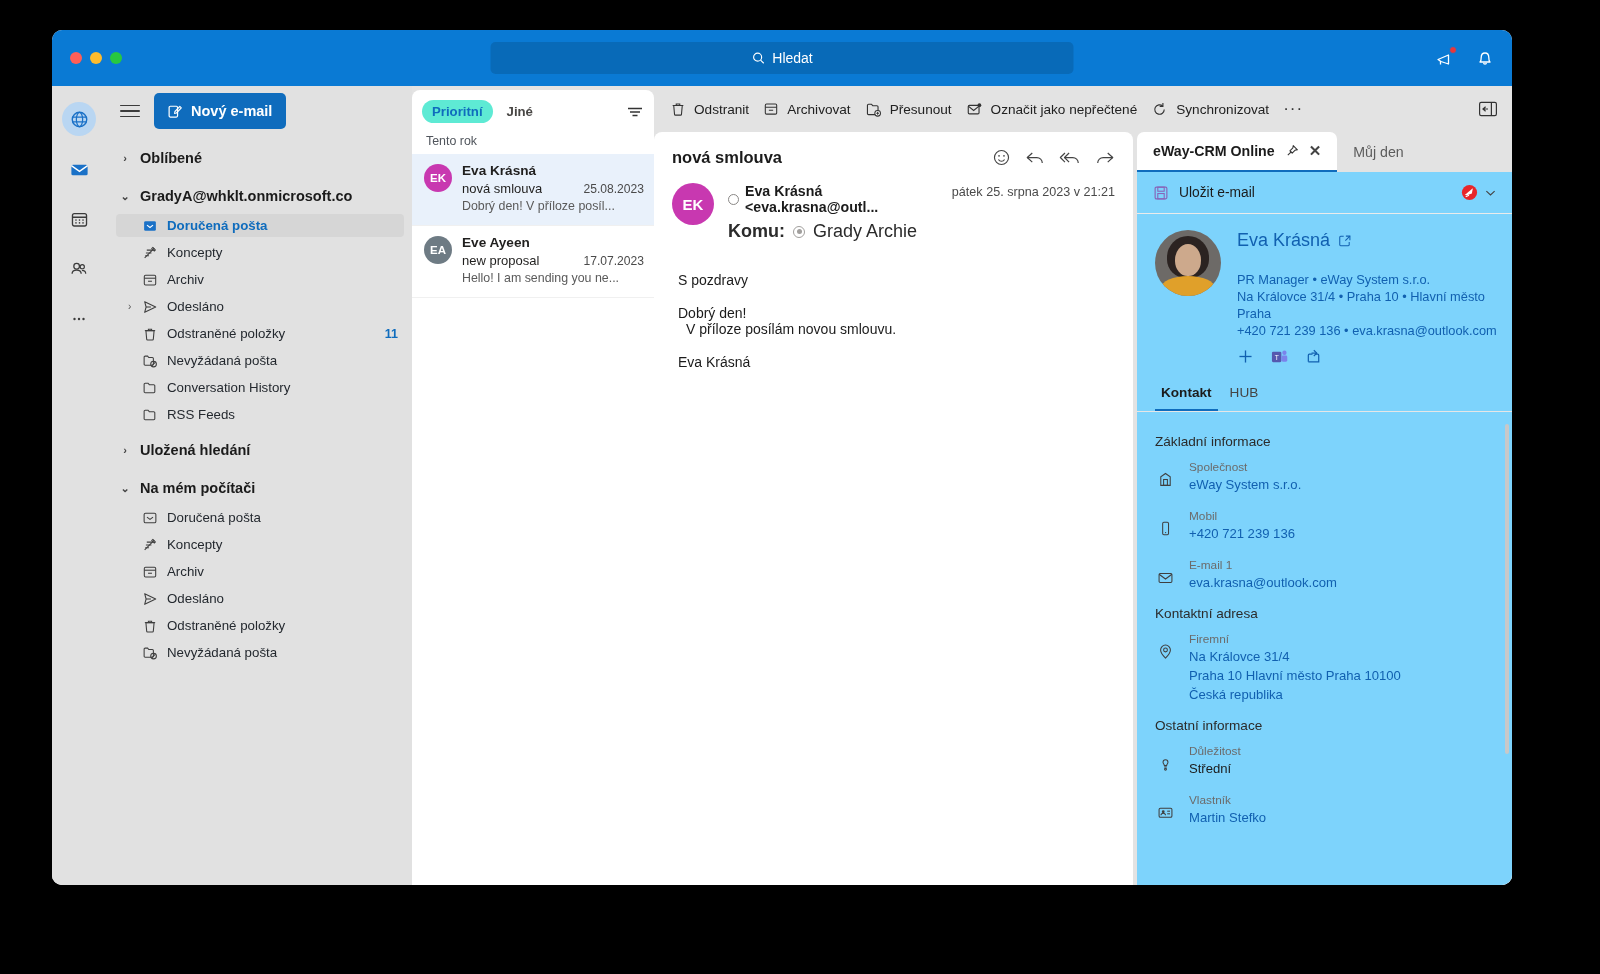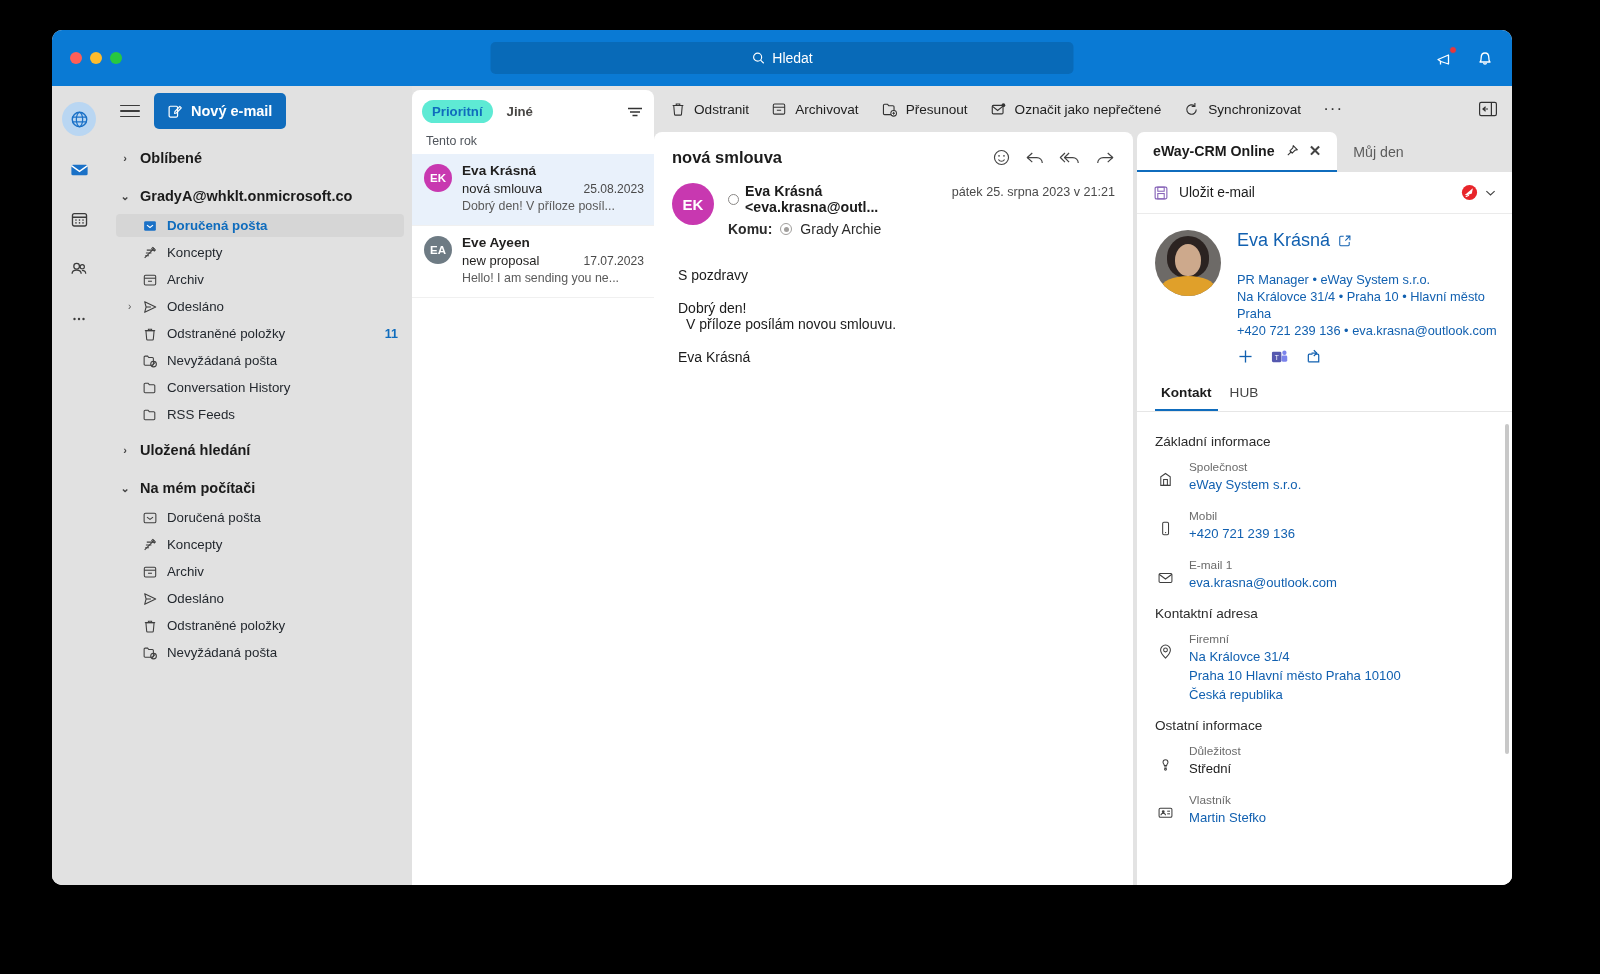--- a/index.html
+++ b/index.html
@@ -127,21 +127,21 @@
   .mtxt { min-width: 0; flex: 1; }
   .m-from { font-size: 13.6px; font-weight: 700; color: #201f1e; line-height: 18px; }
   .m-line2 { display: flex; align-items: baseline; gap: 6px; }
   .m-subj { font-size: 13px; color: #201f1e; line-height: 18px; white-space: nowrap; overflow: hidden; text-overflow: ellipsis; }
   .m-date { font-size: 12.1px; color: #4a4a4a; margin-left: auto; white-space: nowrap; }
   .m-prev { font-size: 12.4px; color: #5a5a5a; line-height: 17px; white-space: nowrap; overflow: hidden; text-overflow: ellipsis; }
 
   
   .right-area { flex: 1; display: flex; flex-direction: column; min-width: 0; }
   .toolbar {
-    height: 46px; display: flex; align-items: center; gap: 22px;
+    height: 46px; display: flex; align-items: center; gap: 14px;
     padding: 0 16px; flex: 0 0 46px; position: relative;
   }
   .tb {
     display: flex; align-items: center; gap: 8px;
     font-size: 13.6px; color: #222; cursor: pointer; white-space: nowrap;
   }
   .tb-dots { font-size: 17px; color: #333; cursor: pointer; letter-spacing: 1px;}
   .tb-right { position: absolute; right: 14px; cursor: pointer; }
 
   .panes { flex: 1; display: flex; min-height: 0; gap: 4px; padding-bottom: 0; }
@@ -151,21 +151,21 @@
   }
   .rd-head { padding: 16px 18px 0 18px; }
   .rd-subj-row { display: flex; align-items: center; }
   .rd-subject { font-size: 16.5px; font-weight: 700; color: #1b1b1b; }
   .rd-acts { margin-left: auto; display: flex; gap: 14px; align-items: center; }
   .rd-acts span { cursor: pointer; }
   .rd-from-row { display: flex; align-items: flex-start; margin-top: 16px; gap: 14px; }
   .rd-av { width: 42px; height: 42px; border-radius: 50%; background: #c838b0; color: #fff;
            font-size: 15px; font-weight: 700; display: flex; align-items: center; justify-content: center; flex: 0 0 42px;}
   .rd-from { font-size: 14.2px; font-weight: 700; color: #1b1b1b; display: flex; align-items: center; gap: 6px;}
-  .rd-to { font-size: 14px; color: #2b2b2b; margin-top: 6px; display: flex; align-items: center; gap: 8px;}
+  .rd-to { font-size: 18px; color: #2b2b2b; margin-top: 6px; display: flex; align-items: center; gap: 8px;}
   .rd-to b { font-weight: 700; }
   .rd-date { margin-left: auto; font-size: 12.6px; color: #4a4a4a; white-space: nowrap; padding-top: 2px;}
   .rd-body { padding: 30px 18px 0 24px; font-size: 14px; color: #1b1b1b; line-height: 1.18; }
   .rd-body p { margin-bottom: 16px; }
   .circ-o { width: 11px; height: 11px; border: 1.4px solid #8a8886; border-radius: 50%; display:inline-block; flex:0 0 11px;}
   .circ-f { width: 12px; height: 12px; border: 1.4px solid #a19f9d; border-radius: 50%; display:inline-flex; align-items:center; justify-content:center; flex:0 0 12px;}
   .circ-f::after { content:''; width: 5px; height:5px; border-radius:50%; background:#a19f9d; }
 
   
   .crm {
@@ -176,21 +176,21 @@
   .crm-tabs { display: flex; align-items: flex-end; height: 40px; }
   .crm-tab {
     height: 40px; padding: 0 16px; display: flex; align-items: center; gap: 10px;
     font-size: 14.2px; color: #5c5c5c; cursor: pointer;
   }
   .crm-tab.on {
     background: #fff; color: #1b1b1b; font-weight: 700;
     border-radius: 7px 7px 0 0; border-bottom: 2.5px solid #0f6cbd;
   }
   .crm-tab .x { font-size: 15px; color: #444; }
-  .crm-body { flex: 1; background: #ffffff; display: flex; flex-direction: column; min-height: 0; overflow: hidden; }
+  .crm-body { flex: 1; background: #7dd3fc; display: flex; flex-direction: column; min-height: 0; overflow: hidden; }
   .crm-save {
     height: 42px; display: flex; align-items: center; gap: 10px; padding: 0 16px;
     border-bottom: 1px solid #ebebeb; font-size: 13.8px; color: #1b1b1b; cursor: pointer;
   }
   .crm-save .logo { margin-left: auto; display:flex; align-items:center; gap:6px;}
   .crm-card { display: flex; gap: 16px; padding: 16px 14px 8px 18px; }
   .photo {
     width: 66px; height: 66px; border-radius: 50%; flex: 0 0 66px;
     background: radial-gradient(circle at 50% 34%, #c9a88a 0 17%, #6d6a67 17% 100%);
     position: relative; overflow: hidden;

